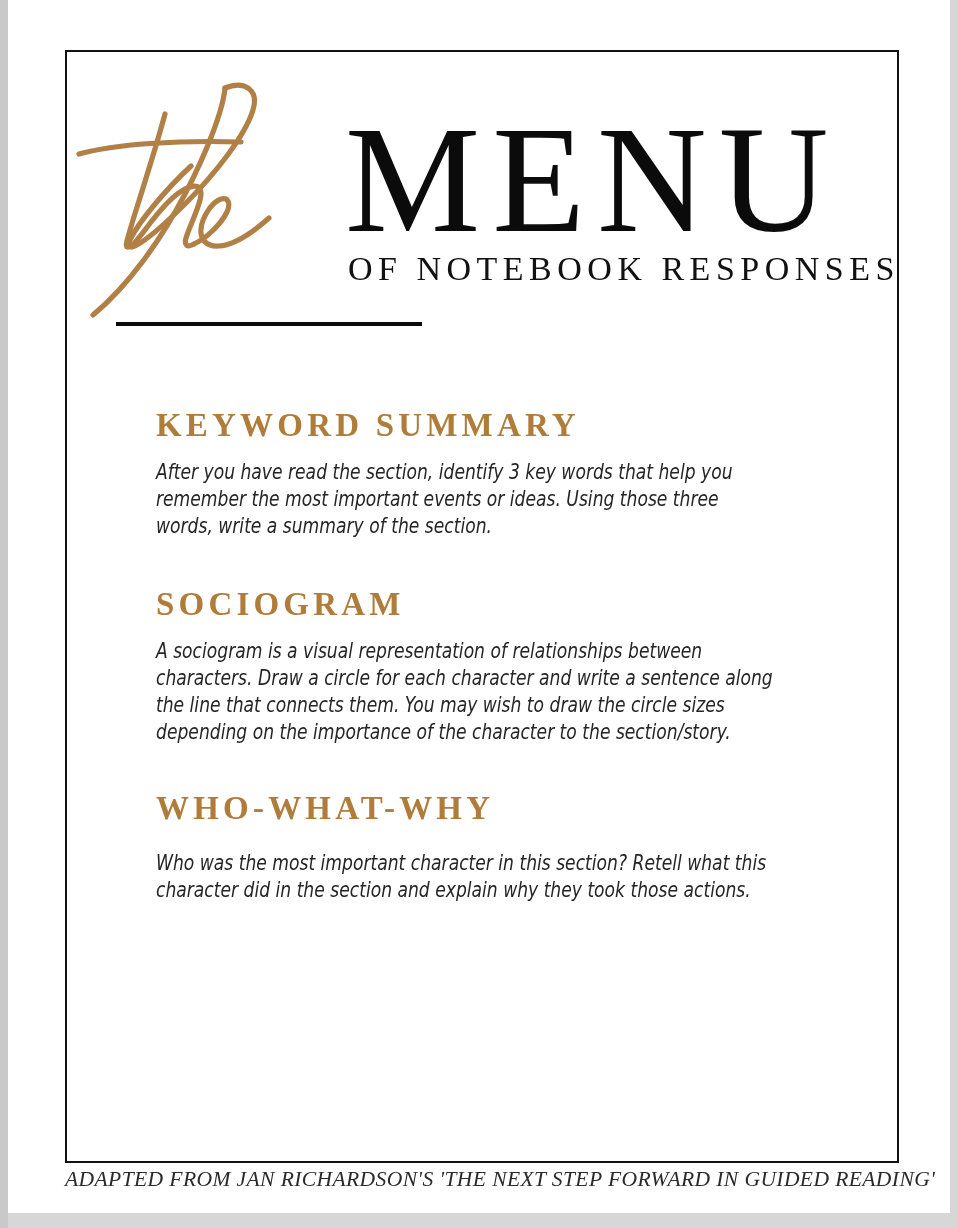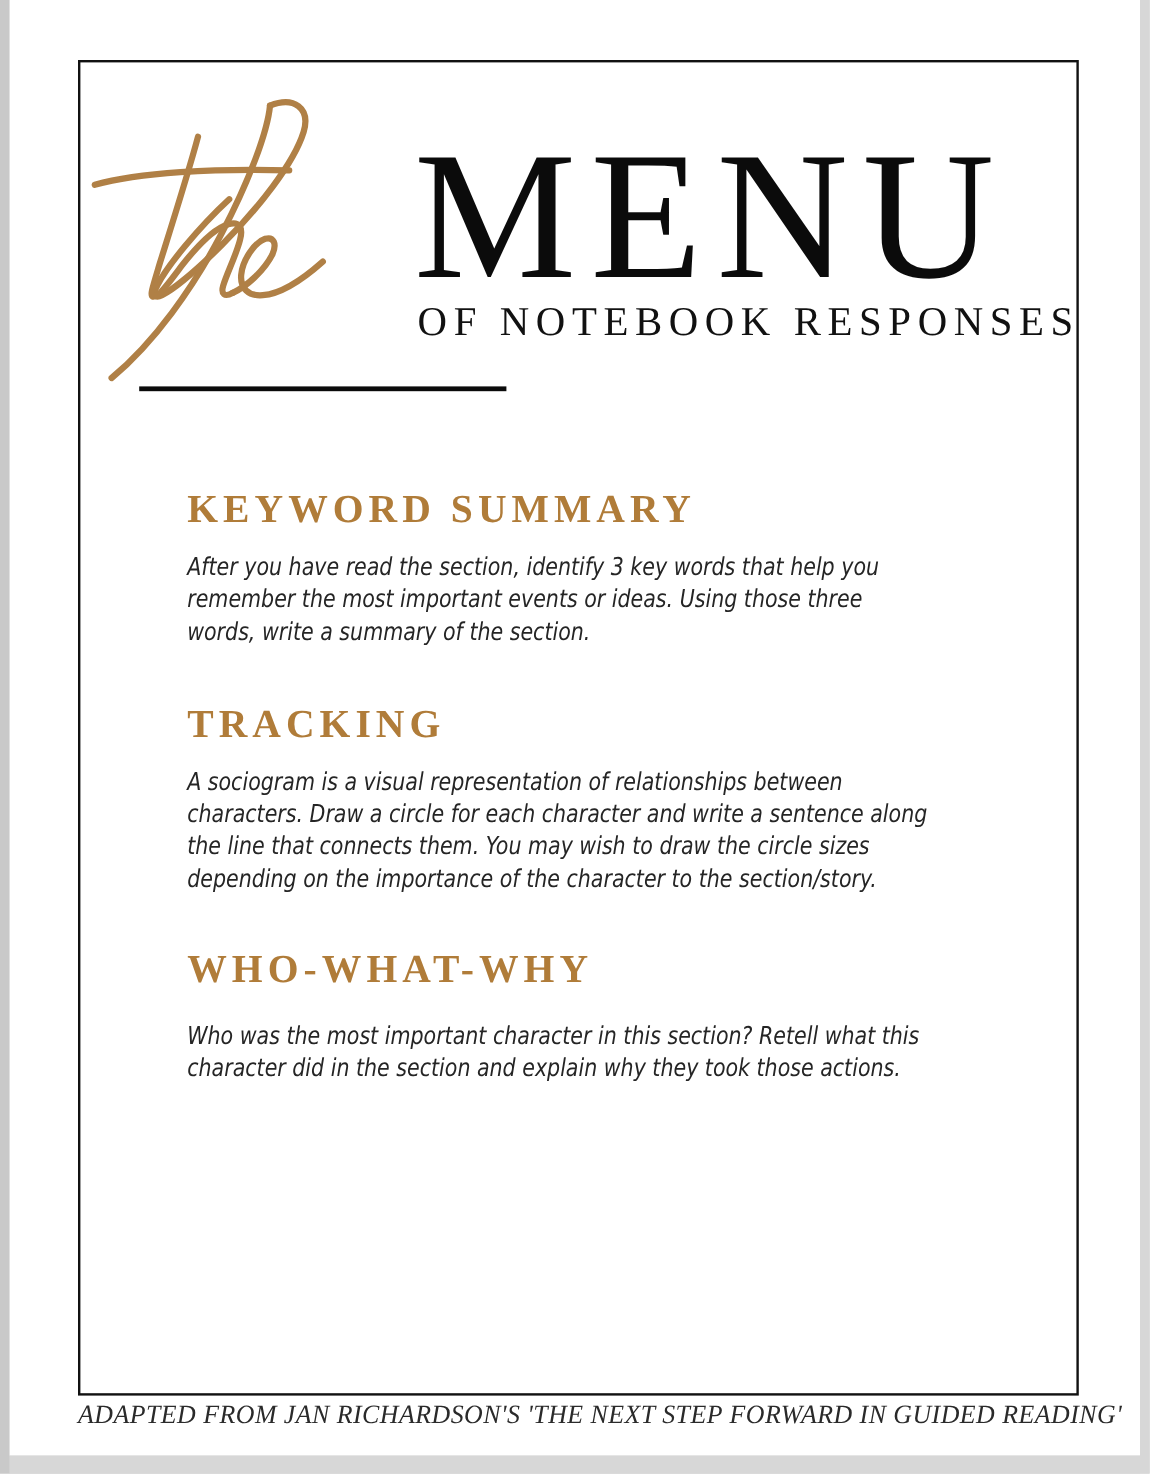--- a/index.html
+++ b/index.html
@@ -219,21 +219,21 @@
 
       <div class="sections">
 
         <div class="section s-keyword">
           <h2 class="section-heading">KEYWORD SUMMARY</h2>
           <p class="section-body">After you have read the section, identify 3 key words that help you remember the most important events or ideas. Using those three words, write a summary of the section.</p>
         </div>
 
 
         <div class="section s-sociogram">
-          <h2 class="section-heading">TRACKING</h2>
+          <h2 class="section-heading">SOCIOGRAM</h2>
           <p class="section-body">A sociogram is a visual representation of relationships between characters. Draw a circle for each character and write a sentence along the line that connects them. You may wish to draw the circle sizes depending on the importance of the character to the section/story.</p>
         </div>
 
         <div class="section s-who">
           <h2 class="section-heading">WHO-WHAT-WHY</h2>
           <p class="section-body">Who was the most important character in this section? Retell what this character did in the section and explain why they took those actions.</p>
         </div>
 
       </div>
     </div>

